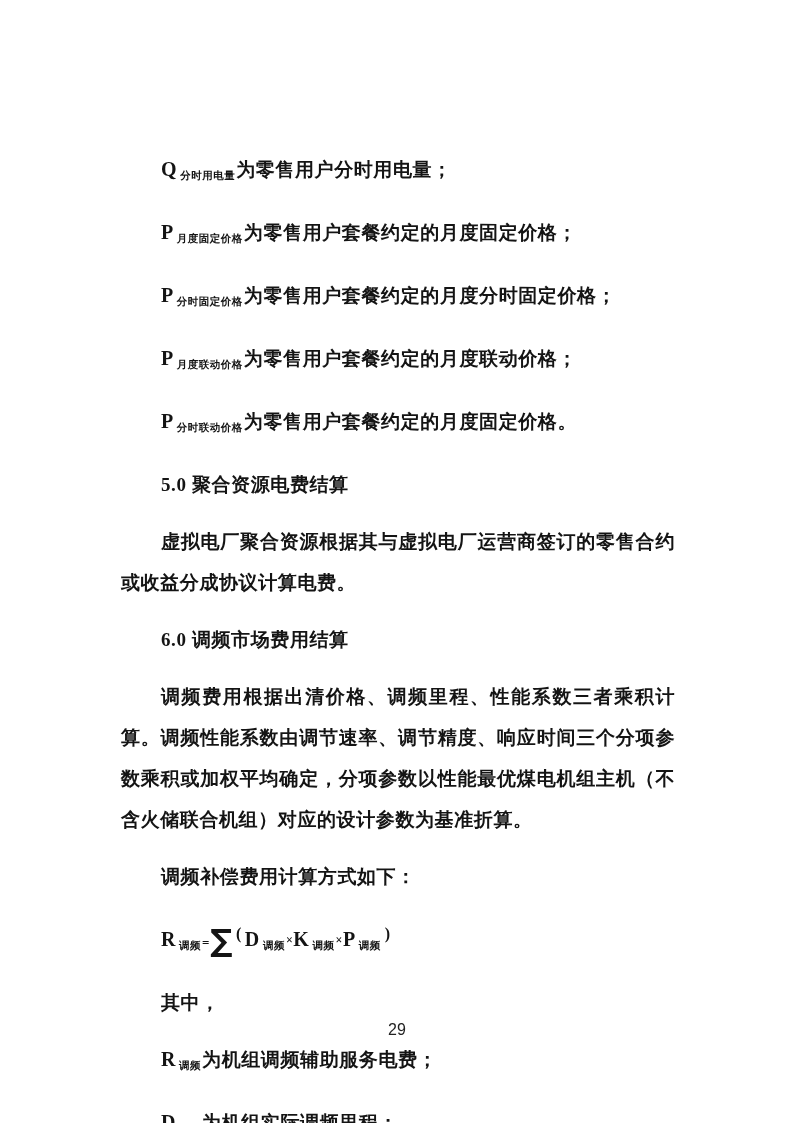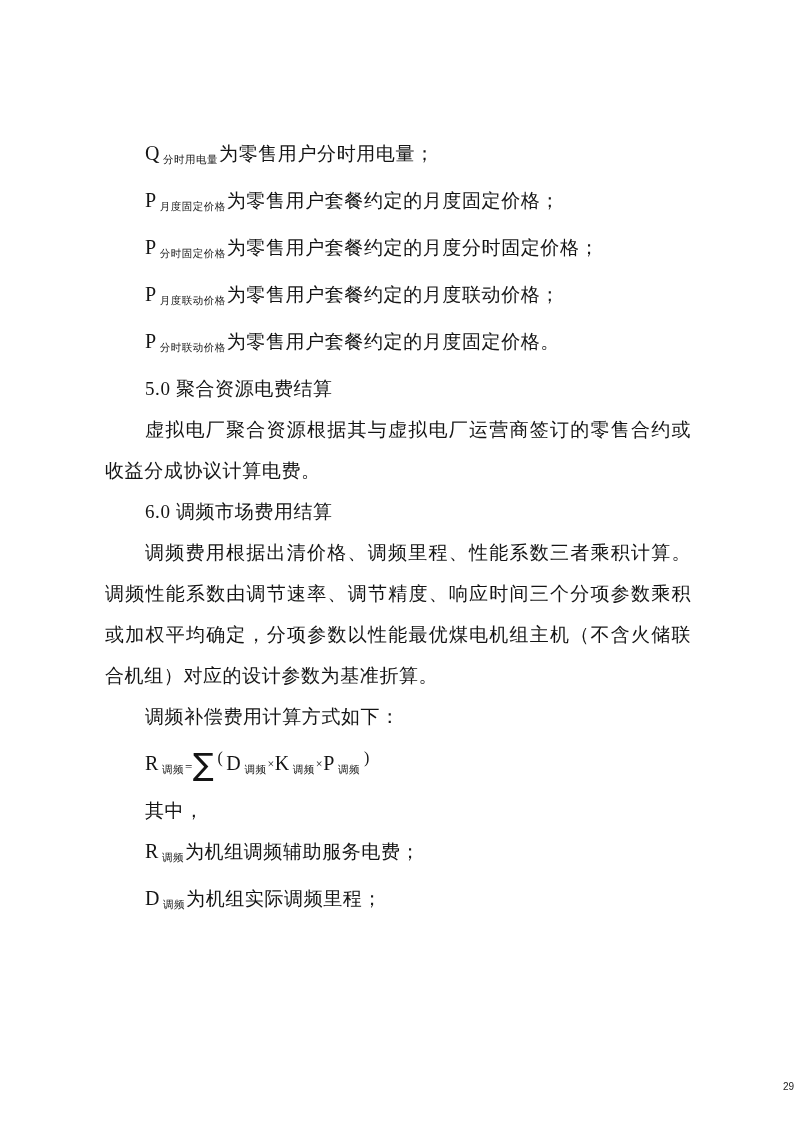--- a/index.html
+++ b/index.html
@@ -14,21 +14,21 @@
   }
   .content {
     position: absolute;
     left: 105px;
     top: 133px;
     width: 586px;
     font-size: 19px;
     line-height: 41px;
     letter-spacing: 0.6px;
   }
-  .content p { margin: 0; padding: 0; }
+  .content p { margin: 16px; padding: 0; font-weight: bold; }
   .para { text-align: justify; text-indent: 40px; }
   .line { text-align: left; text-indent: 40px; white-space: nowrap; }
   .sym { font-size: 20px; }
   .sub {
     font-size: 10.5px;
     letter-spacing: 0.5px;
     vertical-align: -3px;
     margin-left: 3px;
     margin-right: 1px;
   }
@@ -36,26 +36,26 @@
     font-family: "Liberation Sans", "DejaVu Sans", sans-serif;
     font-weight: bold;
     letter-spacing: 1px;
   }
   .f-eq   { font-size: 13px; vertical-align: -1px; }
   .f-sigma{ font-size: 31px; font-family: "DejaVu Sans", sans-serif; vertical-align: -5px; line-height: 0; }
   .f-paren{ font-size: 16px; vertical-align: 7px; padding: 0 3px; }
   .f-times{ font-size: 12px; vertical-align: 2px; }
   .pageno {
     position: absolute;
-    top: 1081px;
+    top: 1021px;
     left: 0;
     width: 100%;
-    text-align: right;
+    text-align: center;
     font-family: "Liberation Sans", "DejaVu Sans", sans-serif;
-    font-size: 10px;
+    font-size: 16px;
     color: #222222;
     letter-spacing: 0;
   }
 </style>
 </head>
 <body>
 
 <div class="page">
   <div class="content">
 

